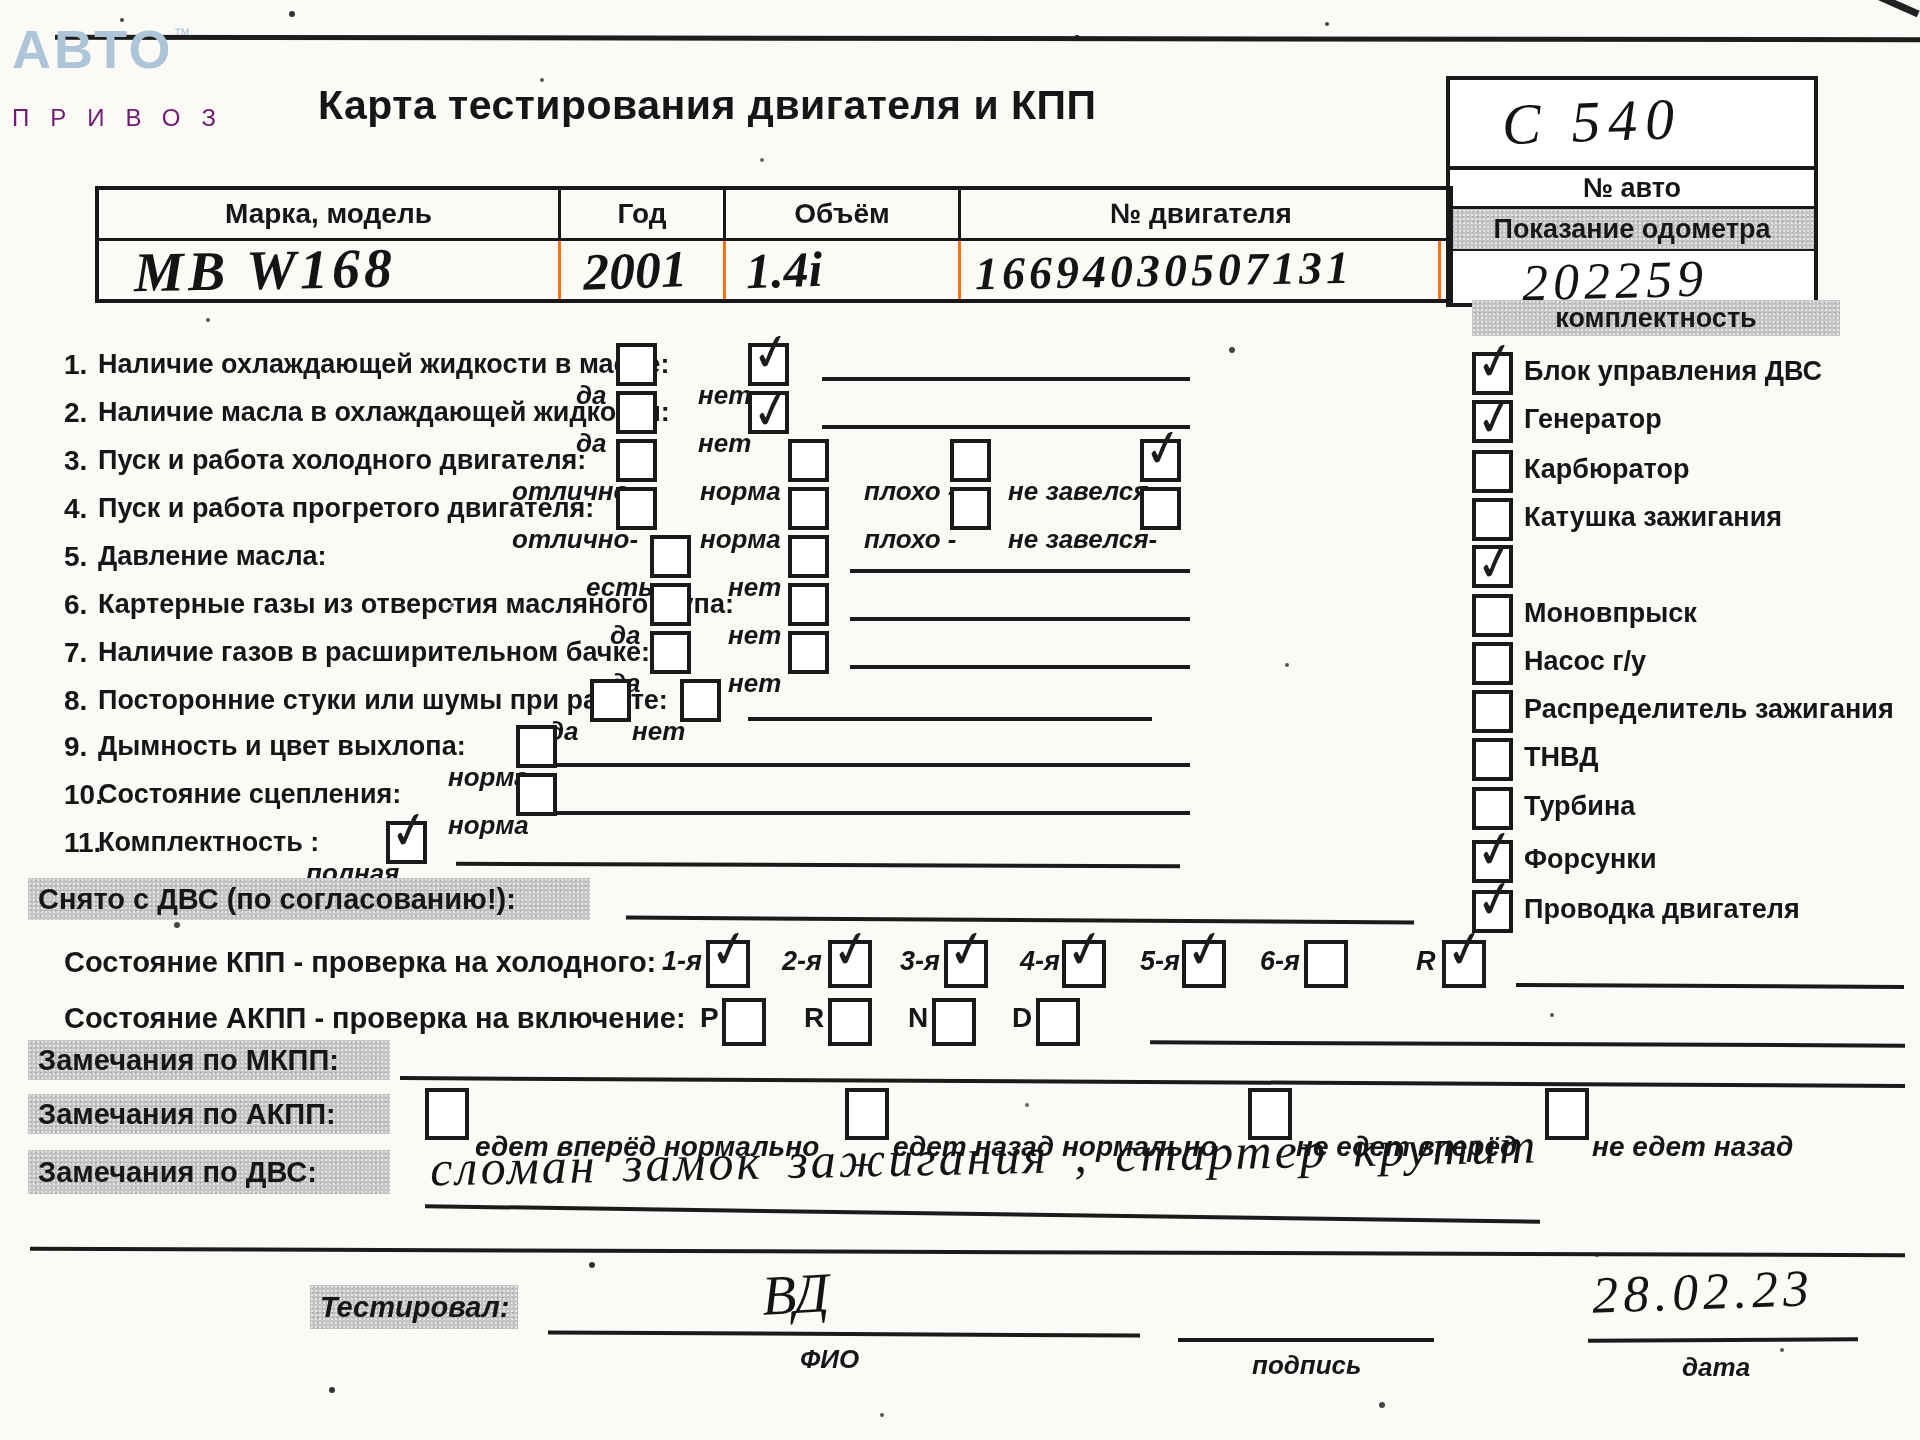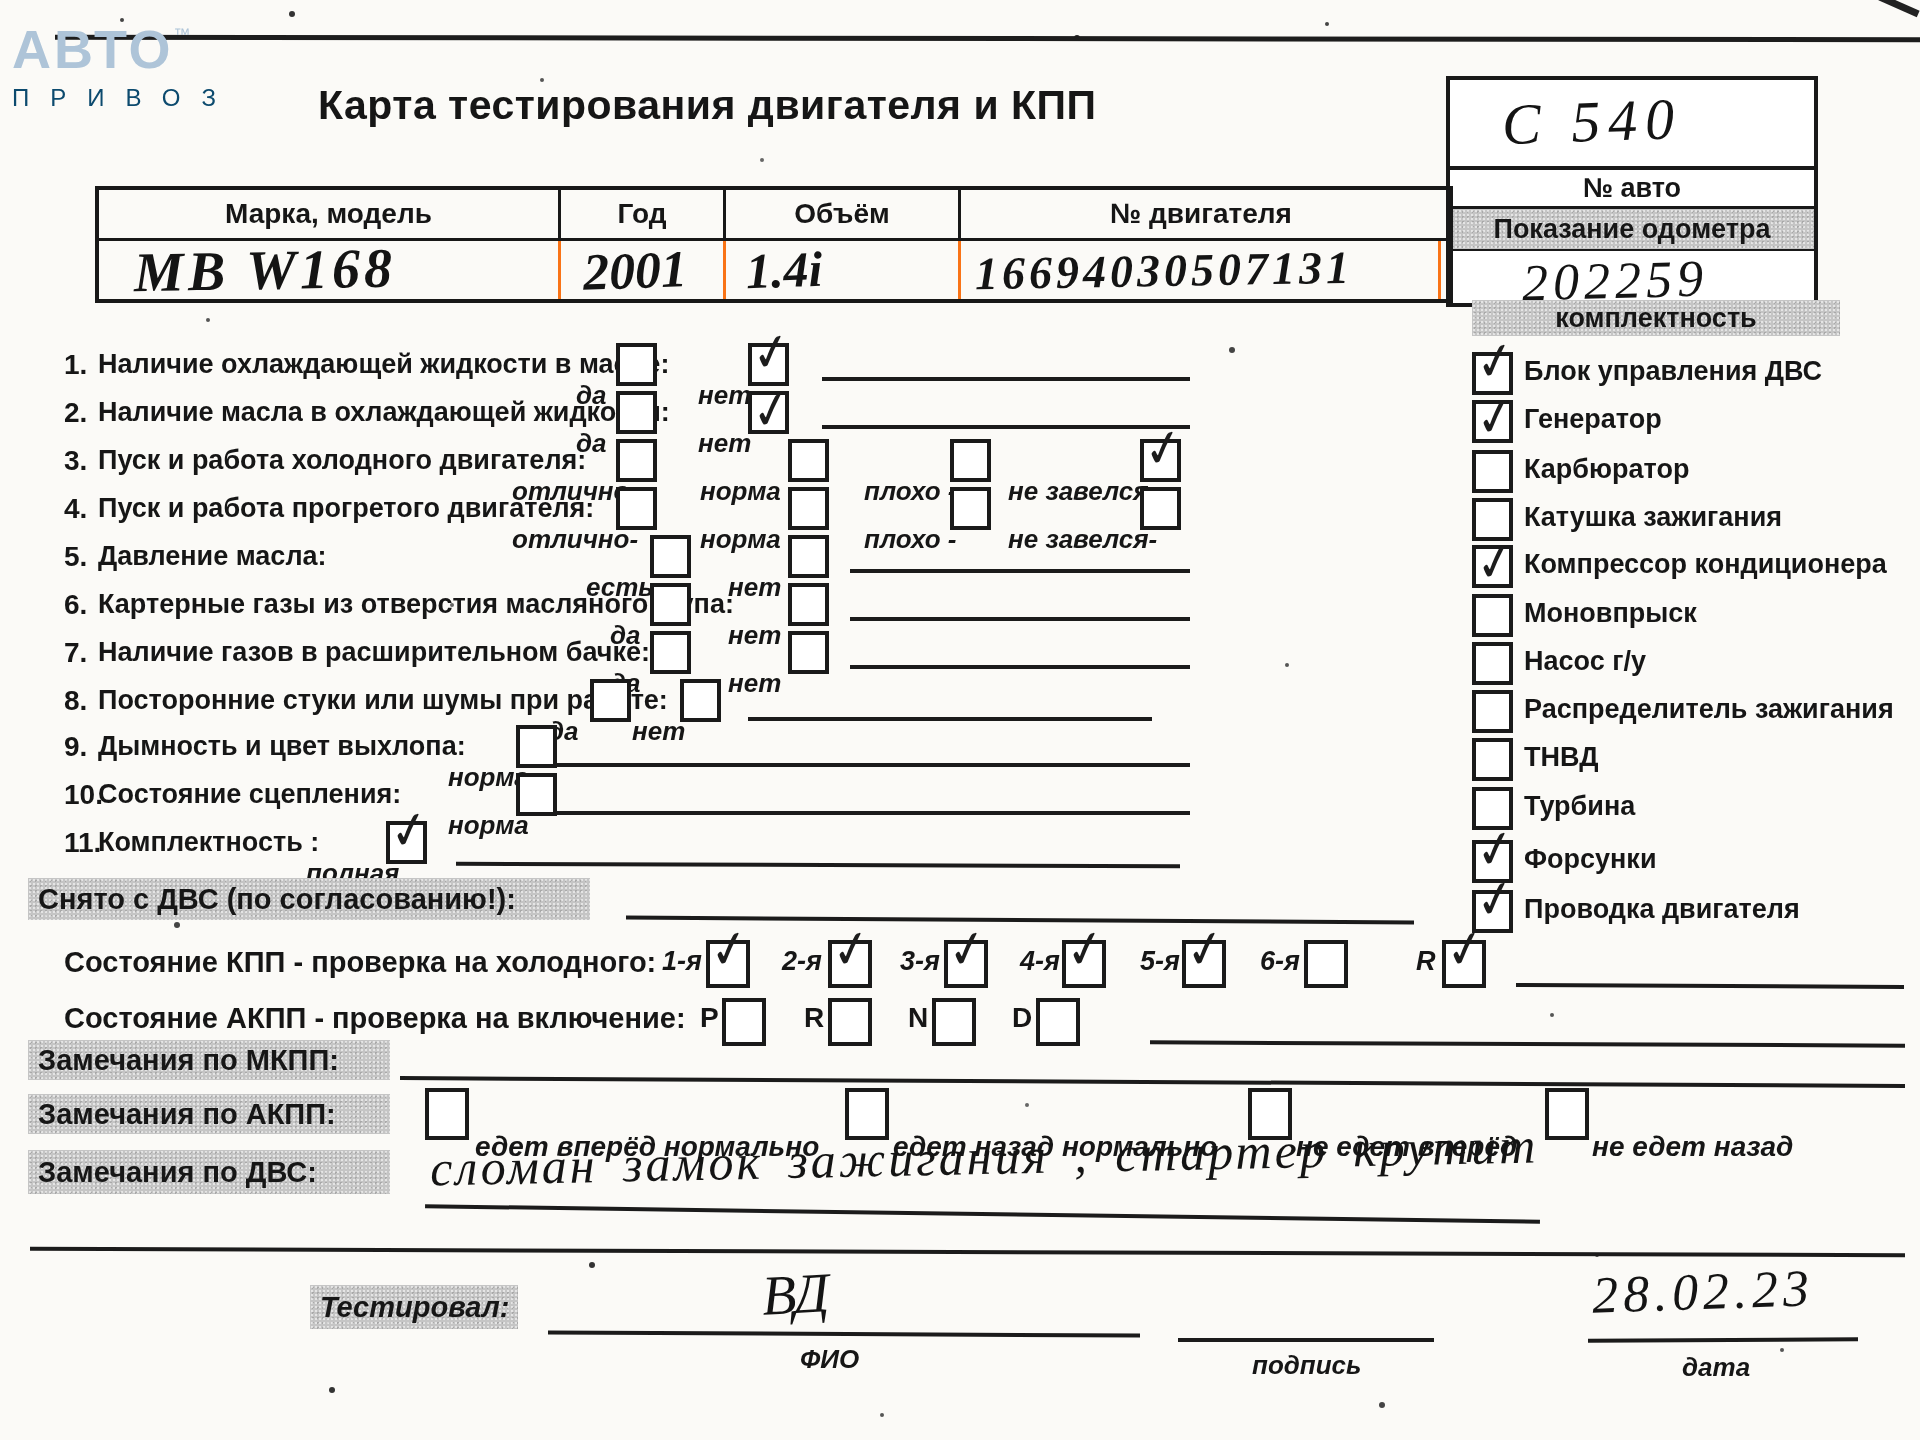--- a/index.html
+++ b/index.html
@@ -8,21 +8,21 @@
   
   .speck{position:absolute;width:4px;height:4px;border-radius:50%;background:#444;
     box-shadow: 170px -6px 0 1px #333, 420px 60px 0 0 #555, 955px 18px 0 1px #222,
     1205px 4px 0 0 #444, 640px 140px 0 0 #666, 86px 300px 0 0 #555, 1110px 330px 0 1px #444,
     330px 585px 0 0 #666, 1165px 645px 0 0 #555, 55px 905px 0 1px #444, 1430px 995px 0 0 #555,
     470px 1245px 0 1px #333, 1475px 1235px 0 0 #444, 210px 1370px 0 1px #333, 760px 1395px 0 0 #555,
     1260px 1385px 0 1px #444, 1660px 1330px 0 0 #555, 1848px 1130px 0 1px #333, 905px 1085px 0 0 #666;}
   .wm{position:absolute;left:12px;top:22px;color:#aec4d8;}
   .wm .brand{font-size:54px;font-weight:bold;letter-spacing:3px;line-height:1;}
   .wm .tm{font-size:17px;vertical-align:28px;}
-  .wm .sub{display:block;margin-top:8px;font-size:24px;letter-spacing:21px;color:#0c4a6e;}
+  .wm .sub{display:block;margin-top:28px;font-size:24px;letter-spacing:21px;color:#701a75;}
   .topline{position:absolute;left:55px;top:36px;width:1865px;height:5px;background:#1d1d1d;transform:rotate(.08deg);}
   .cornermark{position:absolute;left:1878px;top:2px;width:42px;height:7px;background:#222;transform:rotate(24deg);}
   .title{position:absolute;left:318px;top:82px;font-size:41px;font-weight:bold;letter-spacing:.5px;}
   
   .carbox{position:absolute;left:1446px;top:76px;width:364px;border:4px solid #191919;background:#fff;}
   .carbox .cell{position:relative;}
   .carbox .numcell{height:86px;}
   .carbox .lblcell{height:36px;border-top:4px solid #191919;font-weight:bold;font-size:27px;
     display:flex;align-items:center;justify-content:center;}
   .carbox .odocell{height:40px;border-top:3px solid #191919;border-bottom:2px solid #191919;
@@ -283,21 +283,20 @@
   <div class="eqrow" style="top:498px">
     <span class="box">
         <span class="tick"></span>
       </span>
     <span class="eqlbl">Катушка зажигания</span>
   </div>
   <div class="eqrow" style="top:545px">
     <span class="box">
         <span class="tick" style="top:-10px">✓</span>
       </span>
-    <span class="eqlbl">Компрессор кондиционера</span>
   </div>
   <div class="eqrow" style="top:594px">
     <span class="box">
         <span class="tick"></span>
       </span>
     <span class="eqlbl">Моновпрыск</span>
   </div>
   <div class="eqrow" style="top:642px">
     <span class="box">
         <span class="tick"></span>

